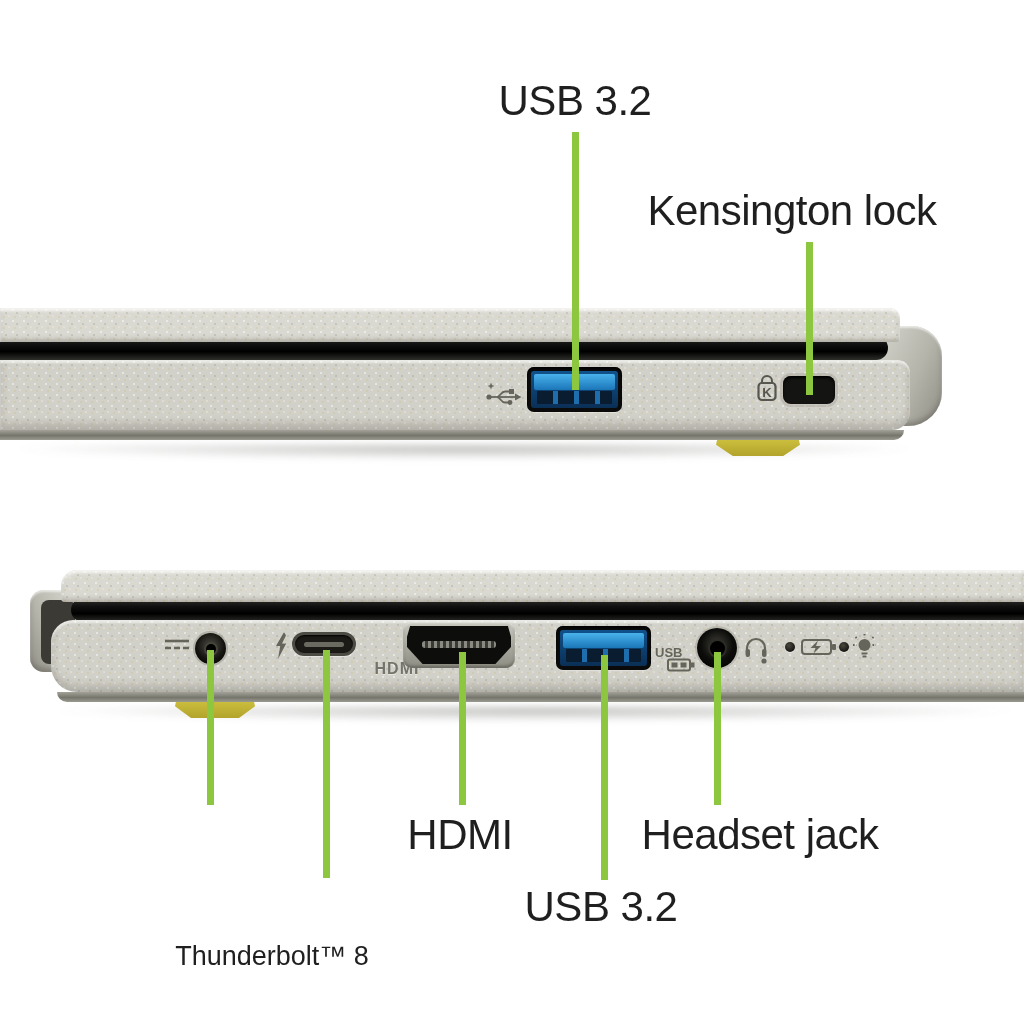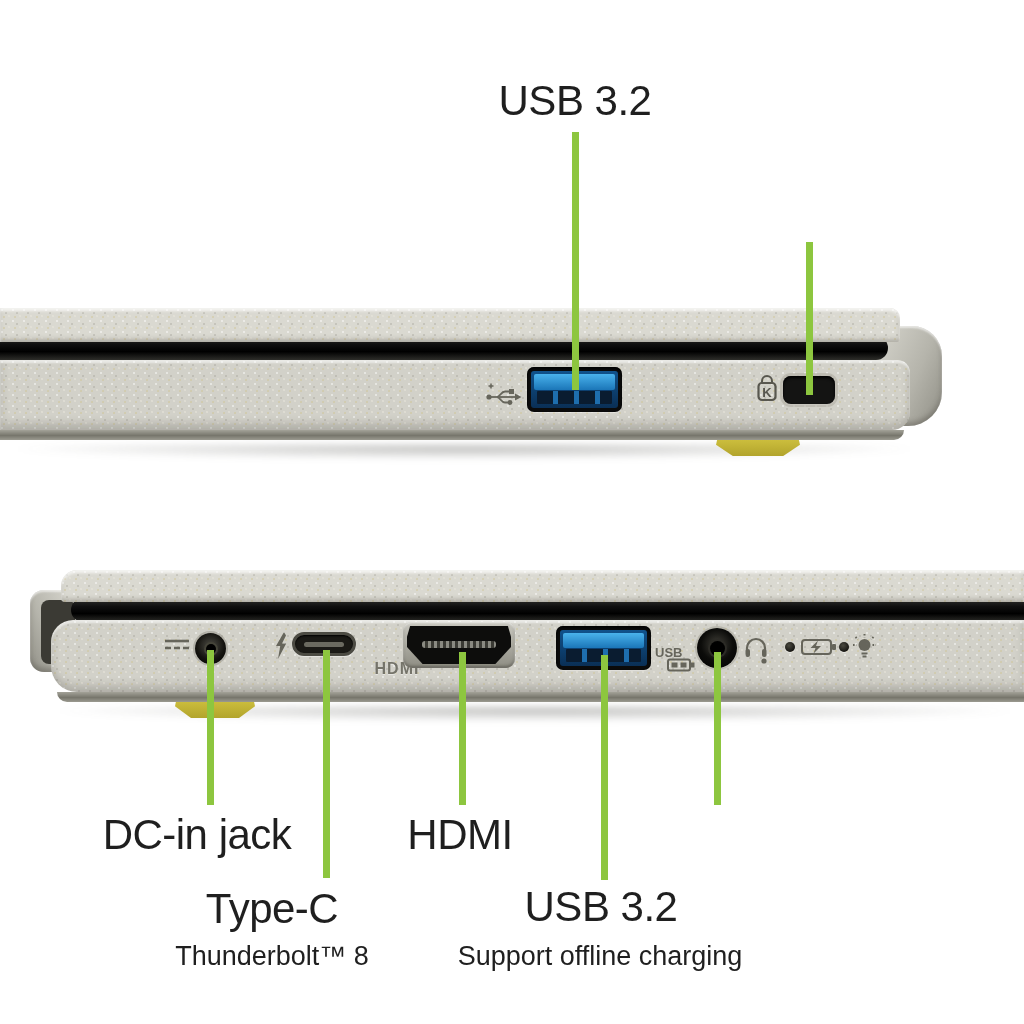--- a/index.html
+++ b/index.html
@@ -87,20 +87,21 @@
   .port-icon svg{display:block;width:100%;height:100%;opacity:.92;}
 </style>
 </head>
 <body>
 
 <div class="stage">
 
   <div class="callout" style="left:425px;top:78px;width:300px;">USB 3.2</div>
   <div class="leader" style="left:572px;top:132px;height:258px;"></div>
 
+  <div class="callout" style="left:612px;top:188px;width:360px;">Kensington lock</div>
   <div class="leader" style="left:806px;top:242px;height:153px;"></div>
 
   <div class="laptop" style="left:0;top:306px;width:944px;height:160px;">
     <div class="floor-shadow" style="left:4px;top:138px;width:920px;height:16px;"></div>
     <div class="hinge-cap" style="left:866px;top:20px;width:76px;height:100px;border-radius:12px 30px 34px 12px;"></div>
     <div class="foot" style="left:716px;top:110px;width:84px;height:40px;"></div>
     <div class="lid tex" style="left:0;top:2px;width:900px;height:34px;border-radius:0 10px 2px 0;"></div>
     <div class="gap-stripe" style="left:0;top:30px;width:888px;height:24px;border-radius:0 12px 12px 0;"></div>
     <div class="base tex" style="left:0;top:54px;width:910px;height:70px;border-radius:0 12px 18px 0;"></div>
     <div class="base-edge" style="left:0;top:124px;width:904px;height:10px;border-radius:0 0 14px 0;"></div>
@@ -213,20 +214,18 @@
       </svg>
     </div>
   </div>
 
   <div class="leader" style="left:207px;top:650px;height:155px;"></div>
   <div class="leader" style="left:323px;top:650px;height:228px;"></div>
   <div class="leader" style="left:459px;top:652px;height:153px;"></div>
   <div class="leader" style="left:601px;top:655px;height:225px;"></div>
   <div class="leader" style="left:714px;top:652px;height:153px;"></div>
 
-  <div class="callout" style="left:47px;top:812px;width:300px;">DC-in jack</div>
-  <div class="callout" style="left:122px;top:886px;width:300px;">Type-C</div>
   <div class="callout-sub" style="left:72px;top:942px;width:400px;">Thunderbolt™ 8</div>
   <div class="callout" style="left:310px;top:812px;width:300px;">HDMI</div>
   <div class="callout" style="left:451px;top:884px;width:300px;">USB 3.2</div>
-  <div class="callout-sub" style="left:400px;top:942px;width:400px;">Support offline charging</div>
+  <div class="callout" style="left:610px;top:812px;width:300px;">Headset jack</div>
 
 </div>
 
 </body></html>

